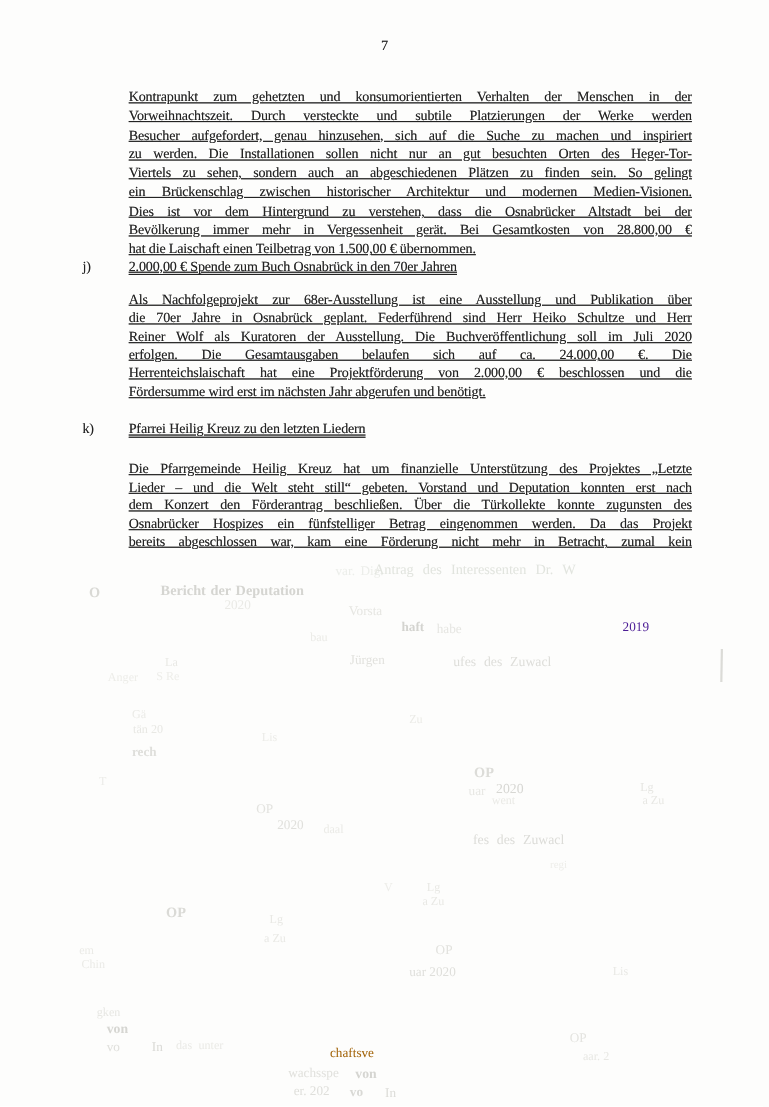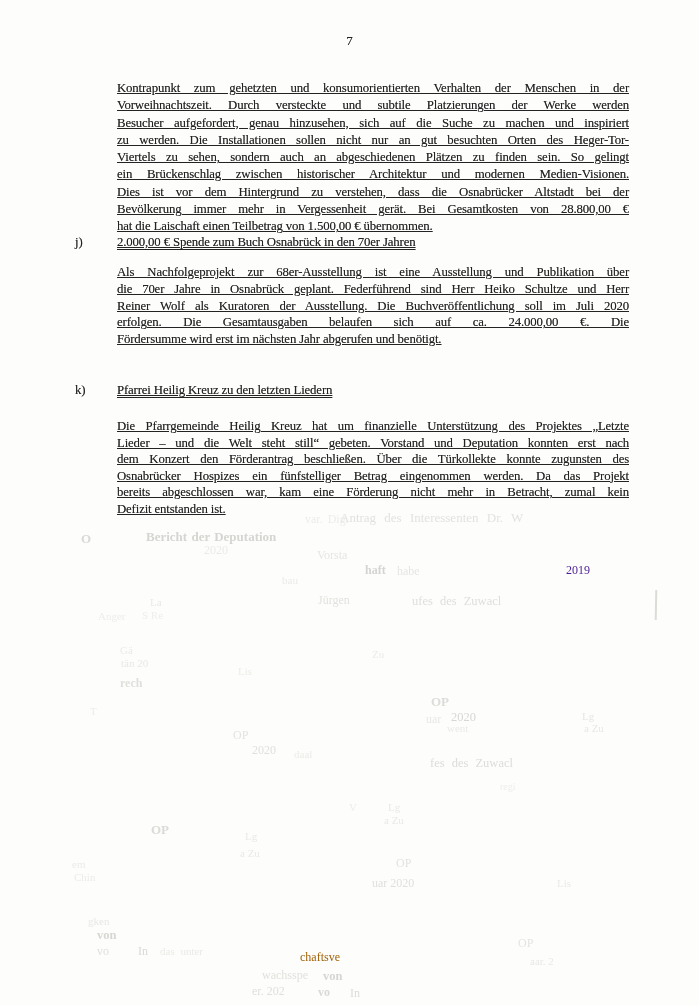--- a/index.html
+++ b/index.html
@@ -67,35 +67,35 @@
   <div class="block headrow headrow-j">
     <span class="item-label">j)</span>
     <span class="heading">2.000,00 € Spende zum Buch Osnabrück in den 70er Jahren</span>
   </div>
 
   <div class="block paraj">
       <div class="jline">Als Nachfolgeprojekt zur 68er-Ausstellung ist eine Ausstellung und Publikation über</div>
       <div class="jline">die 70er Jahre in Osnabrück geplant. Federführend sind Herr Heiko Schultze und Herr</div>
       <div class="jline">Reiner Wolf als Kuratoren der Ausstellung. Die Buchveröffentlichung soll im Juli 2020</div>
       <div class="jline">erfolgen. Die Gesamtausgaben belaufen sich auf ca. 24.000,00 €. Die</div>
+      <div class="jline">Herrenteichslaischaft hat eine Projektförderung von 2.000,00 € beschlossen und die</div>
       <div class="jline lastline">Fördersumme wird erst im nächsten Jahr abgerufen und benötigt.</div>
     </div>
 
   <div class="block headrow headrow-k">
     <span class="item-label">k)</span>
     <span class="heading">Pfarrei Heilig Kreuz zu den letzten Liedern</span>
   </div>
 
   <div class="block parak">
       <div class="jline">Die Pfarrgemeinde Heilig Kreuz hat um finanzielle Unterstützung des Projektes „Letzte</div>
       <div class="jline">Lieder – und die Welt steht still“ gebeten. Vorstand und Deputation konnten erst nach</div>
       <div class="jline">dem Konzert den Förderantrag beschließen. Über die Türkollekte konnte zugunsten des</div>
       <div class="jline">Osnabrücker Hospizes ein fünfstelliger Betrag eingenommen werden. Da das Projekt</div>
       <div class="jline">bereits abgeschlossen war, kam eine Förderung nicht mehr in Betracht, zumal kein</div>
-      <div class="jline lastline">Defizit entstanden ist.</div>
     </div>
 
   <div class="ghost-layer">
       <span class="ghost" style="left: 305px; top: 512px; font-size: 12px; color: rgb(236, 238, 234); word-spacing: 2px;">var. Dig.</span>
       <span class="ghost" style="left: 340px; top: 510px; font-size: 13px; color: rgb(225, 228, 222); word-spacing: 5px;">Antrag des Interessenten Dr. W</span>
       <span class="ghost gbold" style="left: 81px; top: 531px; font-size: 13px; color: rgb(217, 217, 213);">O</span>
       <span class="ghost gbold" style="left: 146px; top: 529px; font-size: 13px; color: rgb(213, 213, 209); word-spacing: 1px;">Bericht der Deputation</span>
       <span class="ghost" style="left: 204px; top: 543px; font-size: 12px; color: rgb(234, 234, 230);">2020</span>
       <span class="ghost" style="left: 317px; top: 548px; font-size: 12px; color: rgb(230, 230, 226); text-align: right;">Vorsta</span>
       <span class="ghost" style="left: 318px; top: 593px; font-size: 12px; color: rgb(226, 226, 222);">Jürgen</span>
@@ -138,20 +138,20 @@
       <span class="ghost" style="left: 88px; top: 915px; font-size: 11px; color: rgb(231, 231, 227);">gken</span>
       <span class="ghost gbold" style="left: 97px; top: 928px; font-size: 12.5px; color: rgb(214, 214, 210);">von</span>
       <span class="ghost" style="left: 97px; top: 944px; font-size: 12px; color: rgb(224, 224, 220);">vo</span>
       <span class="ghost" style="left: 138px; top: 944px; font-size: 12px; color: rgb(218, 218, 214);">In</span>
       <span class="ghost" style="left: 160px; top: 945px; font-size: 11px; color: rgb(234, 234, 230); word-spacing: 3px;">das unter</span>
       <span class="ghost" style="left: 518px; top: 936px; font-size: 12px; color: rgb(228, 228, 224);">OP</span>
       <span class="ghost" style="left: 530px; top: 955px; font-size: 11px; color: rgb(232, 232, 228);">aar. 2</span>
       <span class="ghost" style="left: 300px; top: 950px; font-size: 12px; color: #a16207;">chaftsve</span>
       <span class="ghost" style="left: 262px; top: 968px; font-size: 12px; color: rgb(225, 225, 221);">wachsspe</span>
       <span class="ghost gbold" style="left: 323px; top: 969px; font-size: 12.5px; color: rgb(213, 213, 209);">von</span>
-      <span class="ghost" style="left: 252px; top: 984px; font-size: 12px; color: rgb(223, 223, 219);">er. 202</span>
+      <span class="ghost" style="left: 267px; top: 984px; font-size: 12px; color: rgb(223, 223, 219);">er. 202</span>
       <span class="ghost gbold" style="left: 318px; top: 985px; font-size: 12px; color: rgb(217, 217, 213);">vo</span>
       <span class="ghost" style="left: 350px; top: 986px; font-size: 12px; color: rgb(220, 220, 216);">In</span>
     </div>
 
   <div class="scan-vline"></div>
 
 </div>
 
 </body></html>

